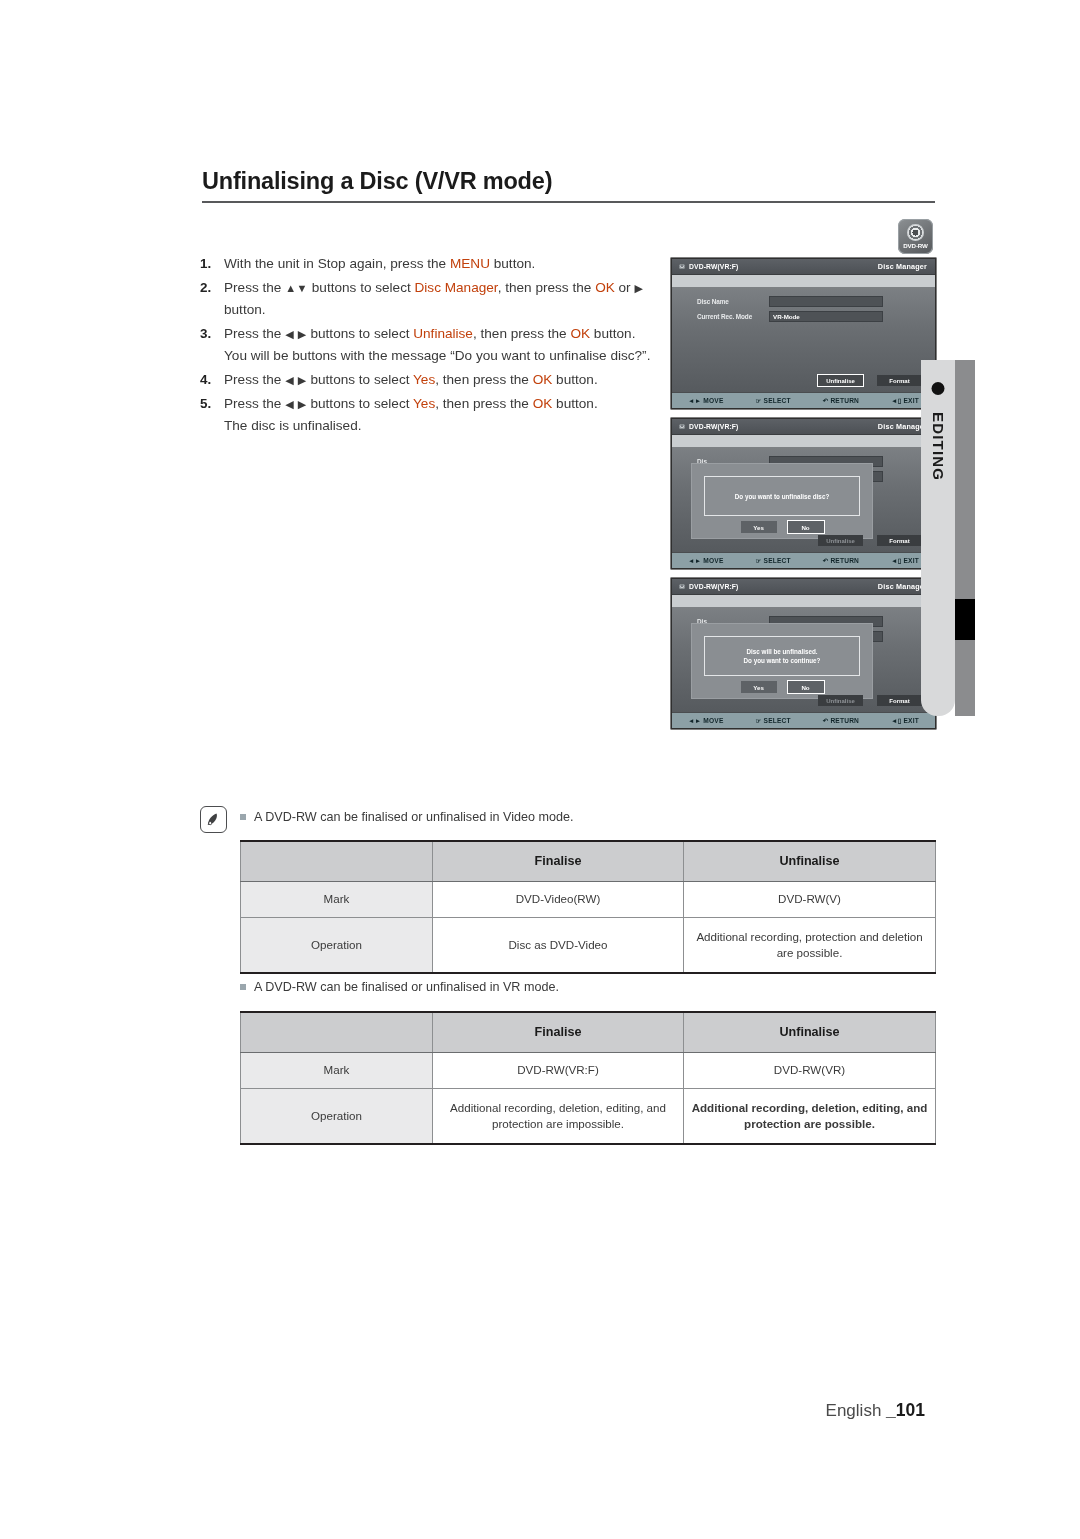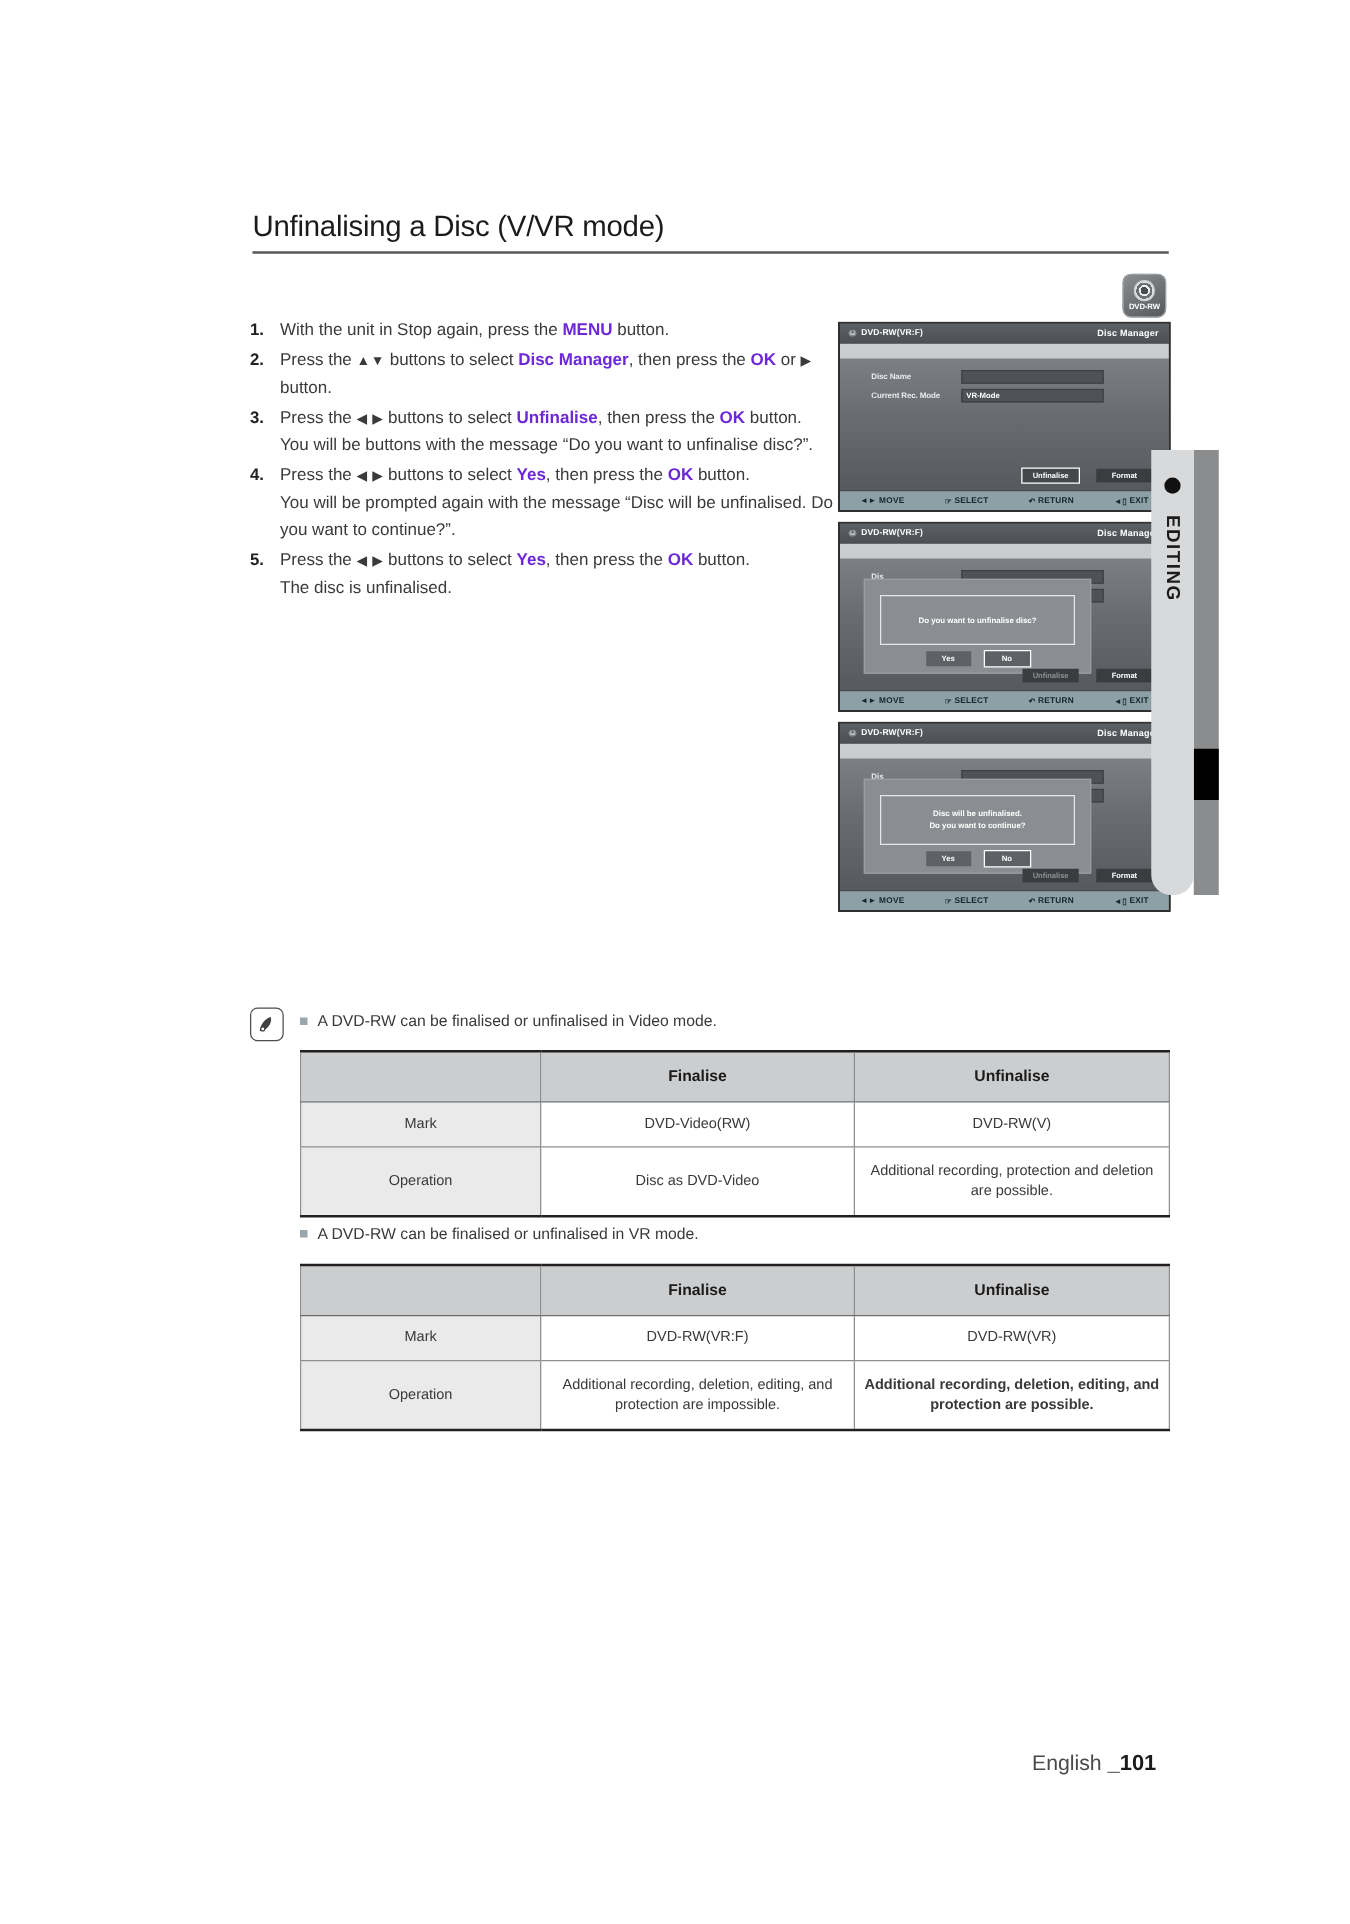--- a/index.html
+++ b/index.html
@@ -11,37 +11,37 @@
     color:#231f20;
     position:relative;
     overflow:hidden;
   }
 
   
   .page-title-wrap{
     position:absolute; left:202px; top:168px; width:733px;
   }
   .page-title{
-    font-size:23.5px; font-weight:normal; letter-spacing:-0.2px;
+    font-size:23.5px; font-weight:bold; letter-spacing:-0.2px;
     color:#1b1b1b; padding-bottom:6px;
   }
   .title-rule{ height:1.5px; background:#58595b; width:100%; }
 
   
   .steps{
     position:absolute; left:200px; top:253px; width:470px;
     font-size:13.6px; line-height:1.62; color:#3a3a3a;
   }
   .step{ display:flex; margin-bottom:2px; }
   .step-num{
     width:24px; flex:0 0 24px; font-weight:bold; color:#222;
     font-size:13.4px; padding-top:0px;
   }
   .step-body{ flex:1 1 auto; }
-  .step-body b{ color:#6d28d9; font-weight:bold; }
+  .step-body b{ color:#c2410c; font-weight:normal; }
   .arrow{ font-size:11px; letter-spacing:0.5px; }
 
   
   .shots{ position:absolute; left:671px; top:258px; width:265px; }
   .shot{
     width:265px; background:#6e6e6e; border:1px solid #2f2f2f;
     margin-bottom:9px; position:relative;
     font-size:6.6px; color:#ffffff;
     box-shadow:0 0 0 0.5px #000;
   }
@@ -238,21 +238,21 @@
     <div class="step">
       <div class="step-num">2.</div>
       <div class="step-body"><span>Press the </span><span class="arrow">▲▼</span><span> buttons to select </span><b>Disc Manager</b><span>, then press the </span><b>OK</b><span> or </span><span class="arrow">▶</span><span> button.</span></div>
     </div>
     <div class="step">
       <div class="step-num">3.</div>
       <div class="step-body"><span>Press the </span><span class="arrow">◀ ▶</span><span> buttons to select </span><b>Unfinalise</b><span>, then press the </span><b>OK</b><span> button.</span><br><span>You will be buttons with the message “Do you want to unfinalise disc?”.</span></div>
     </div>
     <div class="step">
       <div class="step-num">4.</div>
-      <div class="step-body"><span>Press the </span><span class="arrow">◀ ▶</span><span> buttons to select </span><b>Yes</b><span>, then press the </span><b>OK</b><span> button.</span><br><span>You will be prompted again with the message “Disc will be unfinalised. Do you want to continue?”.</span></div>
+      <div class="step-body"><span>Press the </span><span class="arrow">◀ ▶</span><span> buttons to select </span><b>Yes</b><span>, then press the </span><b>OK</b><span> button.</span><br></div>
     </div>
     <div class="step">
       <div class="step-num">5.</div>
       <div class="step-body"><span>Press the </span><span class="arrow">◀ ▶</span><span> buttons to select </span><b>Yes</b><span>, then press the </span><b>OK</b><span> button.</span><br><span>The disc is unfinalised.</span></div>
     </div>
   </div>
 
 <div class="dvd-badge">
   <div class="badge-disc"></div>
   <div class="badge-text">DVD-RW</div>

